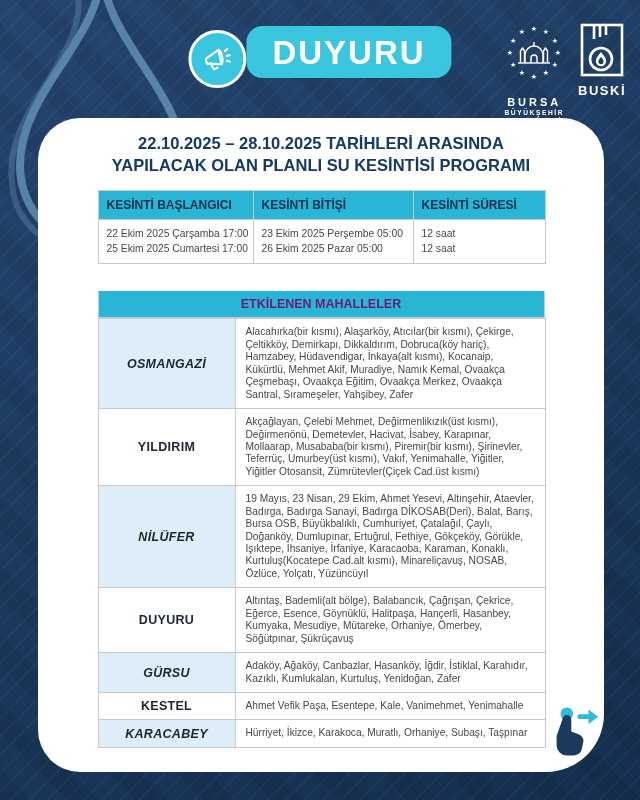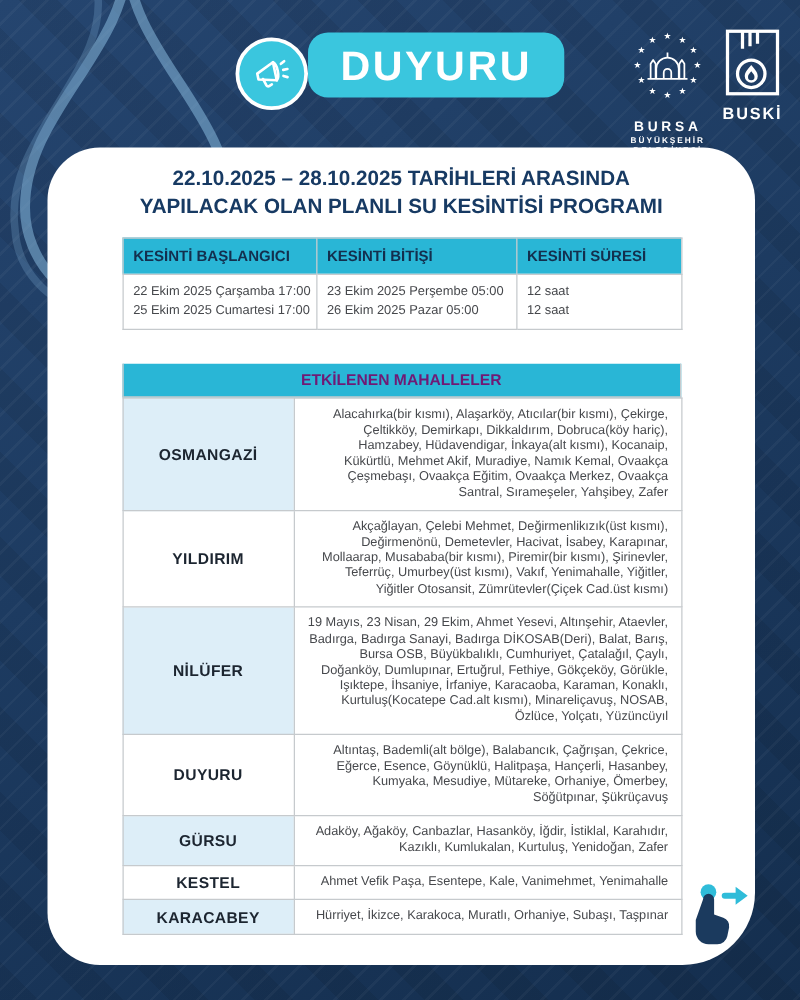--- a/index.html
+++ b/index.html
@@ -39,22 +39,22 @@
   .tablewrap { width:447px; margin:13px auto 0; }
   table { border-collapse:collapse; width:447px; table-layout:fixed; }
   td, th { border:1px solid #c6cacd; }
   .sched-head th { background:#29b6d6; color:#132f4e; font-size:12px; font-weight:bold;
     text-align:left; padding:7px 8px; }
   .sched-body td { font-size:10.3px; color:#46484c; padding:6px 8px; white-space:nowrap; line-height:1.55; }
   .band { background:#29b6d6; color:#701a75; font-weight:bold; font-size:12.5px; text-align:center;
     padding:6px 4px; border:1px solid #c6cacd; border-top:none;margin-top:27px; }
   .dist-name { width:137px; text-align:center; vertical-align:middle; font-weight:bold;
     font-size:12.5px; color:#1c2530; letter-spacing:0.3px; }
-  .dist-hl { background:#ddeef8; }
-  .dist-list { font-size:10.2px; color:#46484c; line-height:1.22; padding:7px 10px; vertical-align:middle;text-align:right; }
+  .dist-hl { background:#ddeef8;font-style:italic; }
+  .dist-list { font-size:10.2px; color:#46484c; line-height:1.22; padding:7px 10px; vertical-align:middle; }
 
   .swipe { position:absolute; left:545px; top:704px; z-index:4; }
 </style>
 </head>
 <body>
 
 <div class="stage">
 
   <svg class="drop-decor" width="260" height="320" viewBox="0 0 260 320">
     <path d="M120 8 C120 82 38 132 38 208 a82 82 0 0 0 164 0 C202 132 120 82 120 8 Z" fill="none" stroke="#87b9dd" stroke-width="8"></path>

